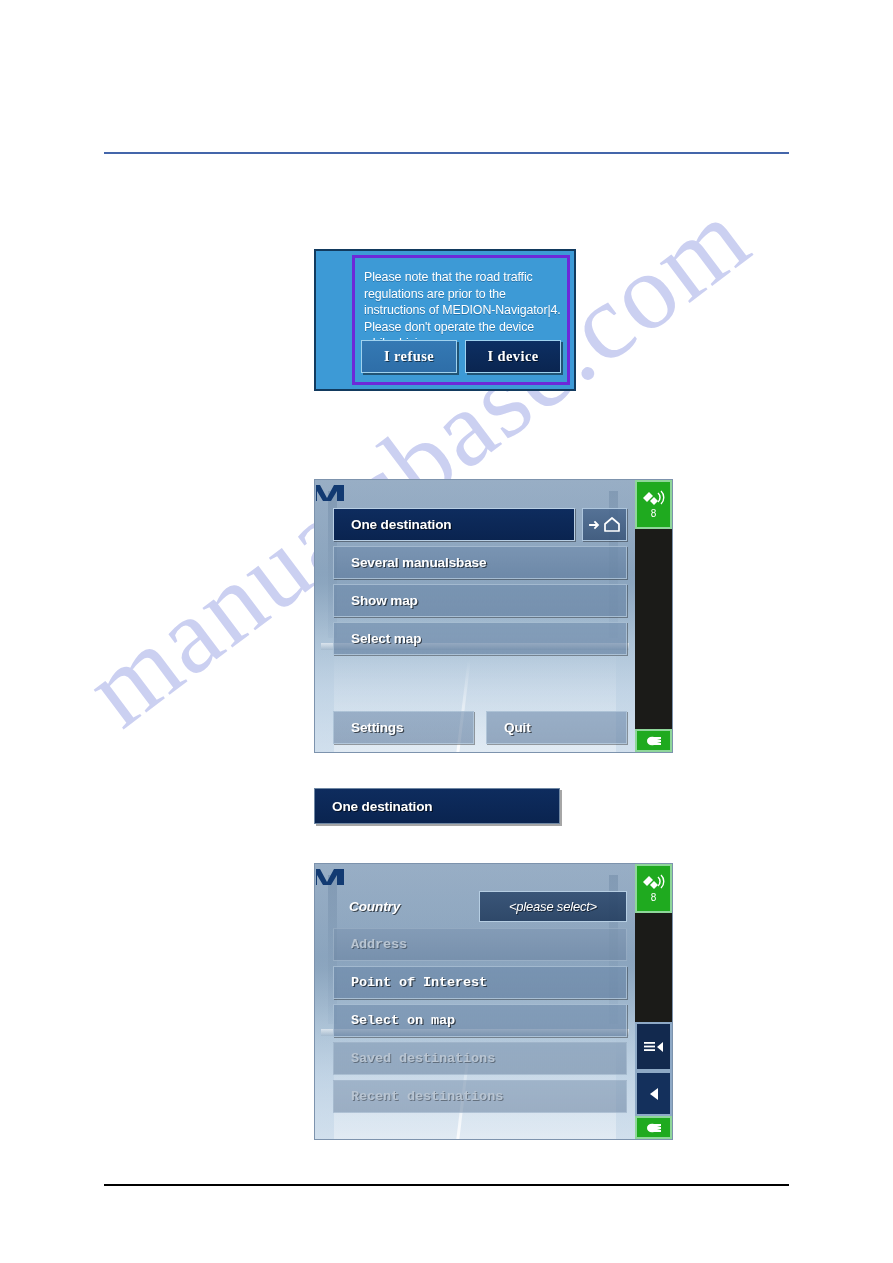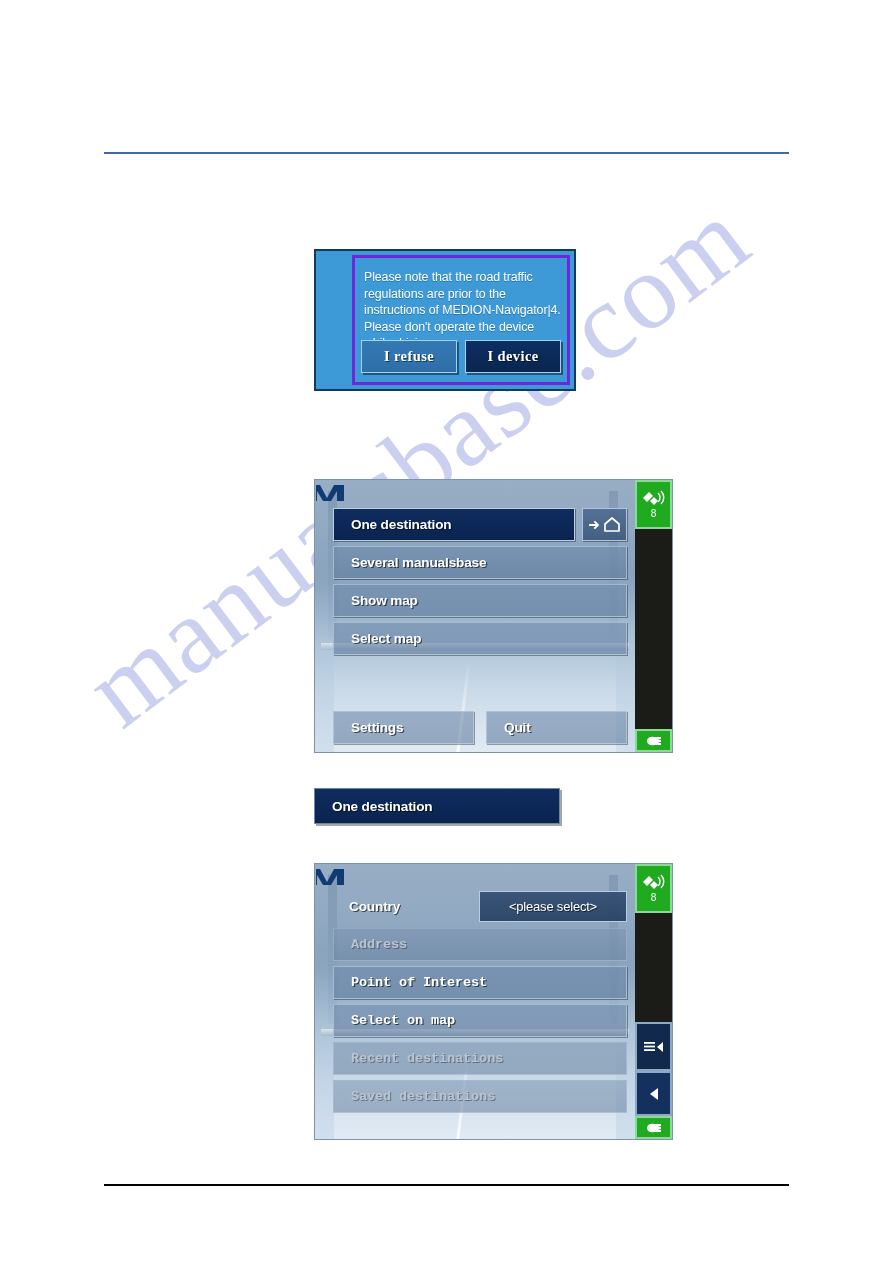--- a/index.html
+++ b/index.html
@@ -312,20 +312,21 @@
   
   .country-row {
     position: absolute;
     left: 18px;
     right: 8px;
     top: 26px;
     height: 32px;
     display: flex;
     align-items: center;
     z-index: 3;
+    font-style: italic;
   }
   .country-label {
     color: #ffffff;
     font-size: 13.6px;
     font-weight: bold;
     letter-spacing: -0.15px;
     text-shadow: 1.2px 1.2px 0 rgba(0,0,0,.6);
     padding-left: 16px;
   }
   .country-select {
@@ -456,22 +457,22 @@
 
     <div class="country-row">
       <div class="country-label">Country</div>
       <div class="country-select">&lt;please select&gt;</div>
     </div>
 
     <div class="nav-list" style="top:64px;font-family:Liberation Mono, monospace;">
       <div class="nav-btn disabled">Address</div>
       <div class="nav-btn translucent">Point of Interest</div>
       <div class="nav-btn translucent">Select on map</div>
+      <div class="nav-btn disabled">Saved destinations</div>
       <div class="nav-btn disabled">Recent destinations</div>
-      <div class="nav-btn disabled">Saved destinations</div>
     </div>
   </div>
 
   <div class="sidebar">
     <div class="side-btn side-gps">
       <svg width="26" height="17" viewBox="0 0 26 17">
         <path d="M2 8 L8 2 L12 6 L6 12 Z" fill="#ffffff"></path>
         <path d="M9 11 L13 7 L17 11 L13 15 Z" fill="#ffffff"></path>
         <path d="M17 3 a6 6 0 0 1 0 9" stroke="#ffffff" stroke-width="1.5" fill="none"></path>
         <path d="M20 1 a9 9 0 0 1 0 13" stroke="#ffffff" stroke-width="1.4" fill="none"></path>

